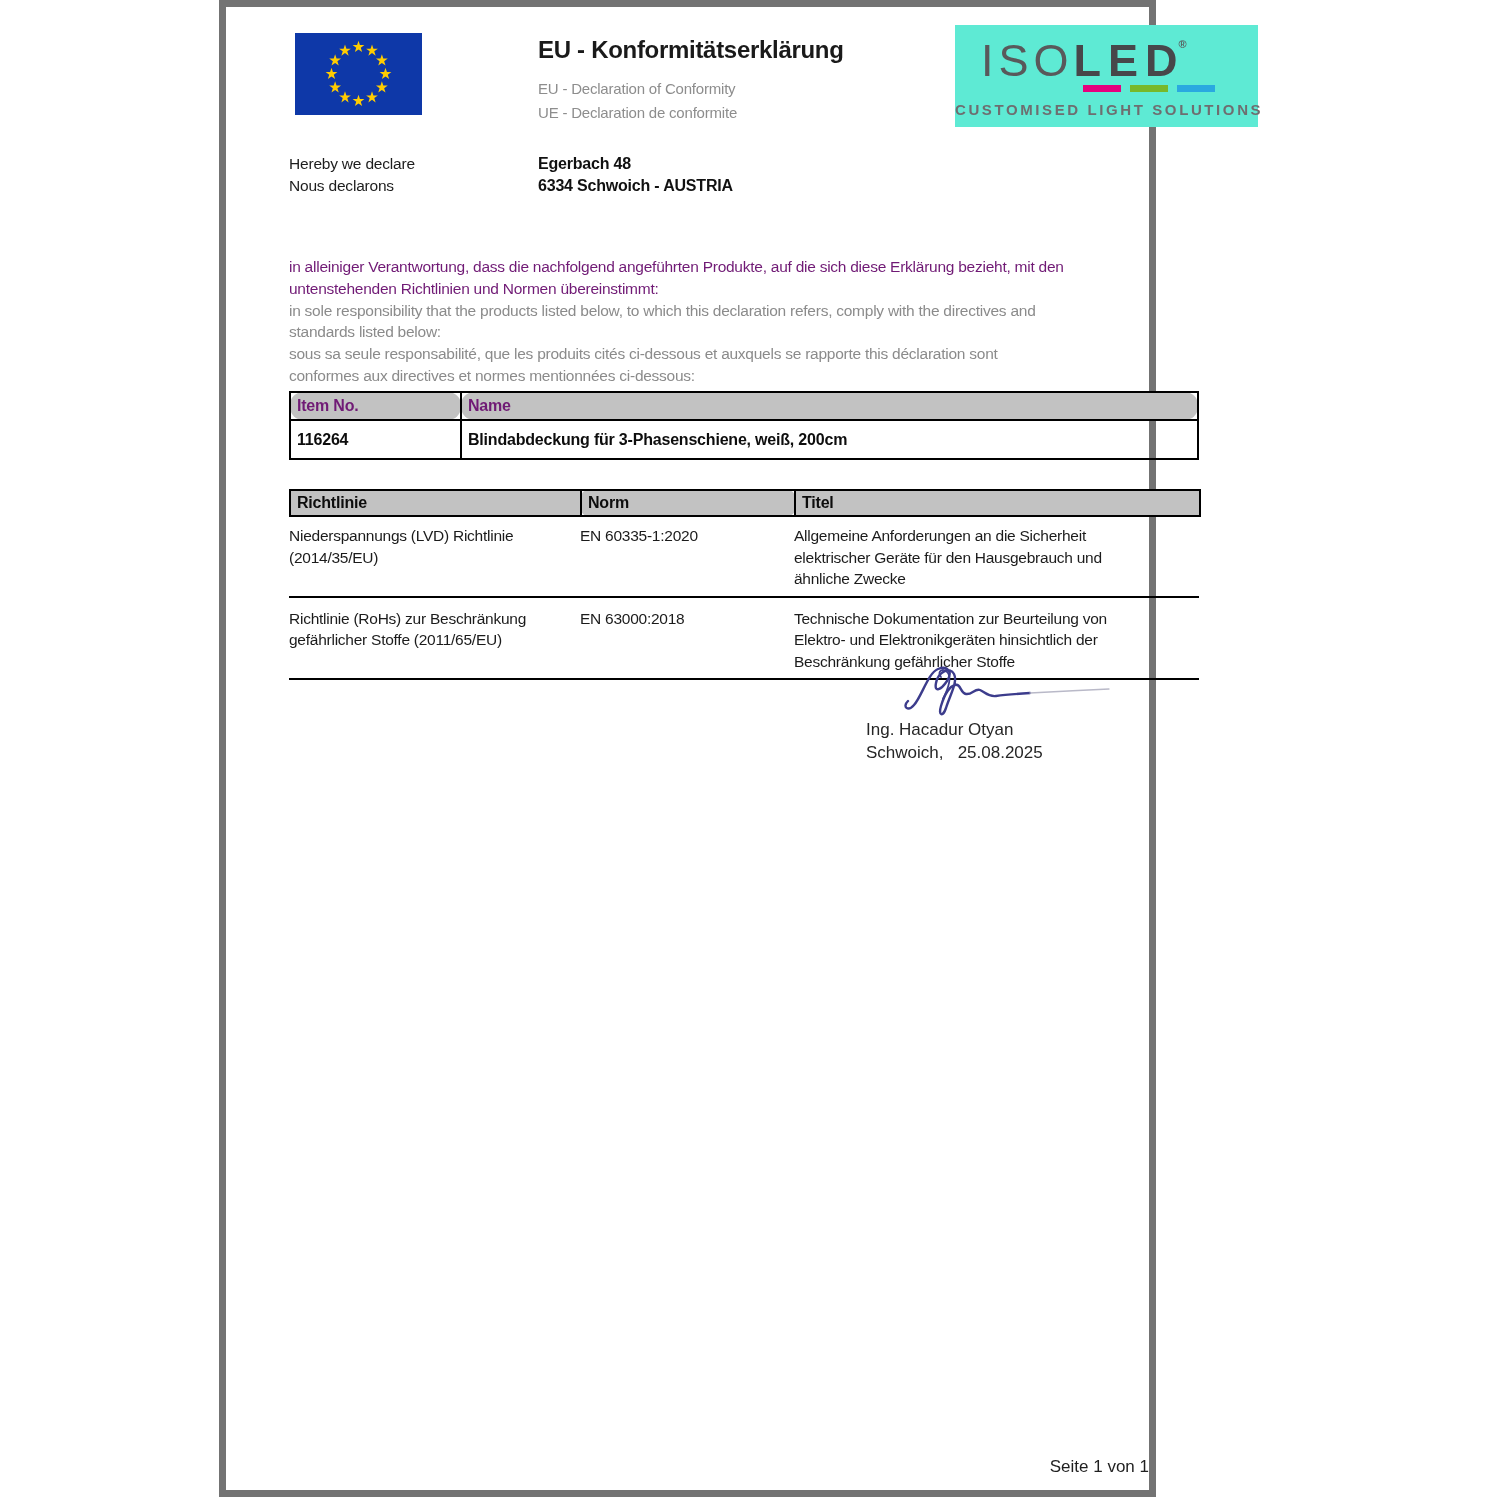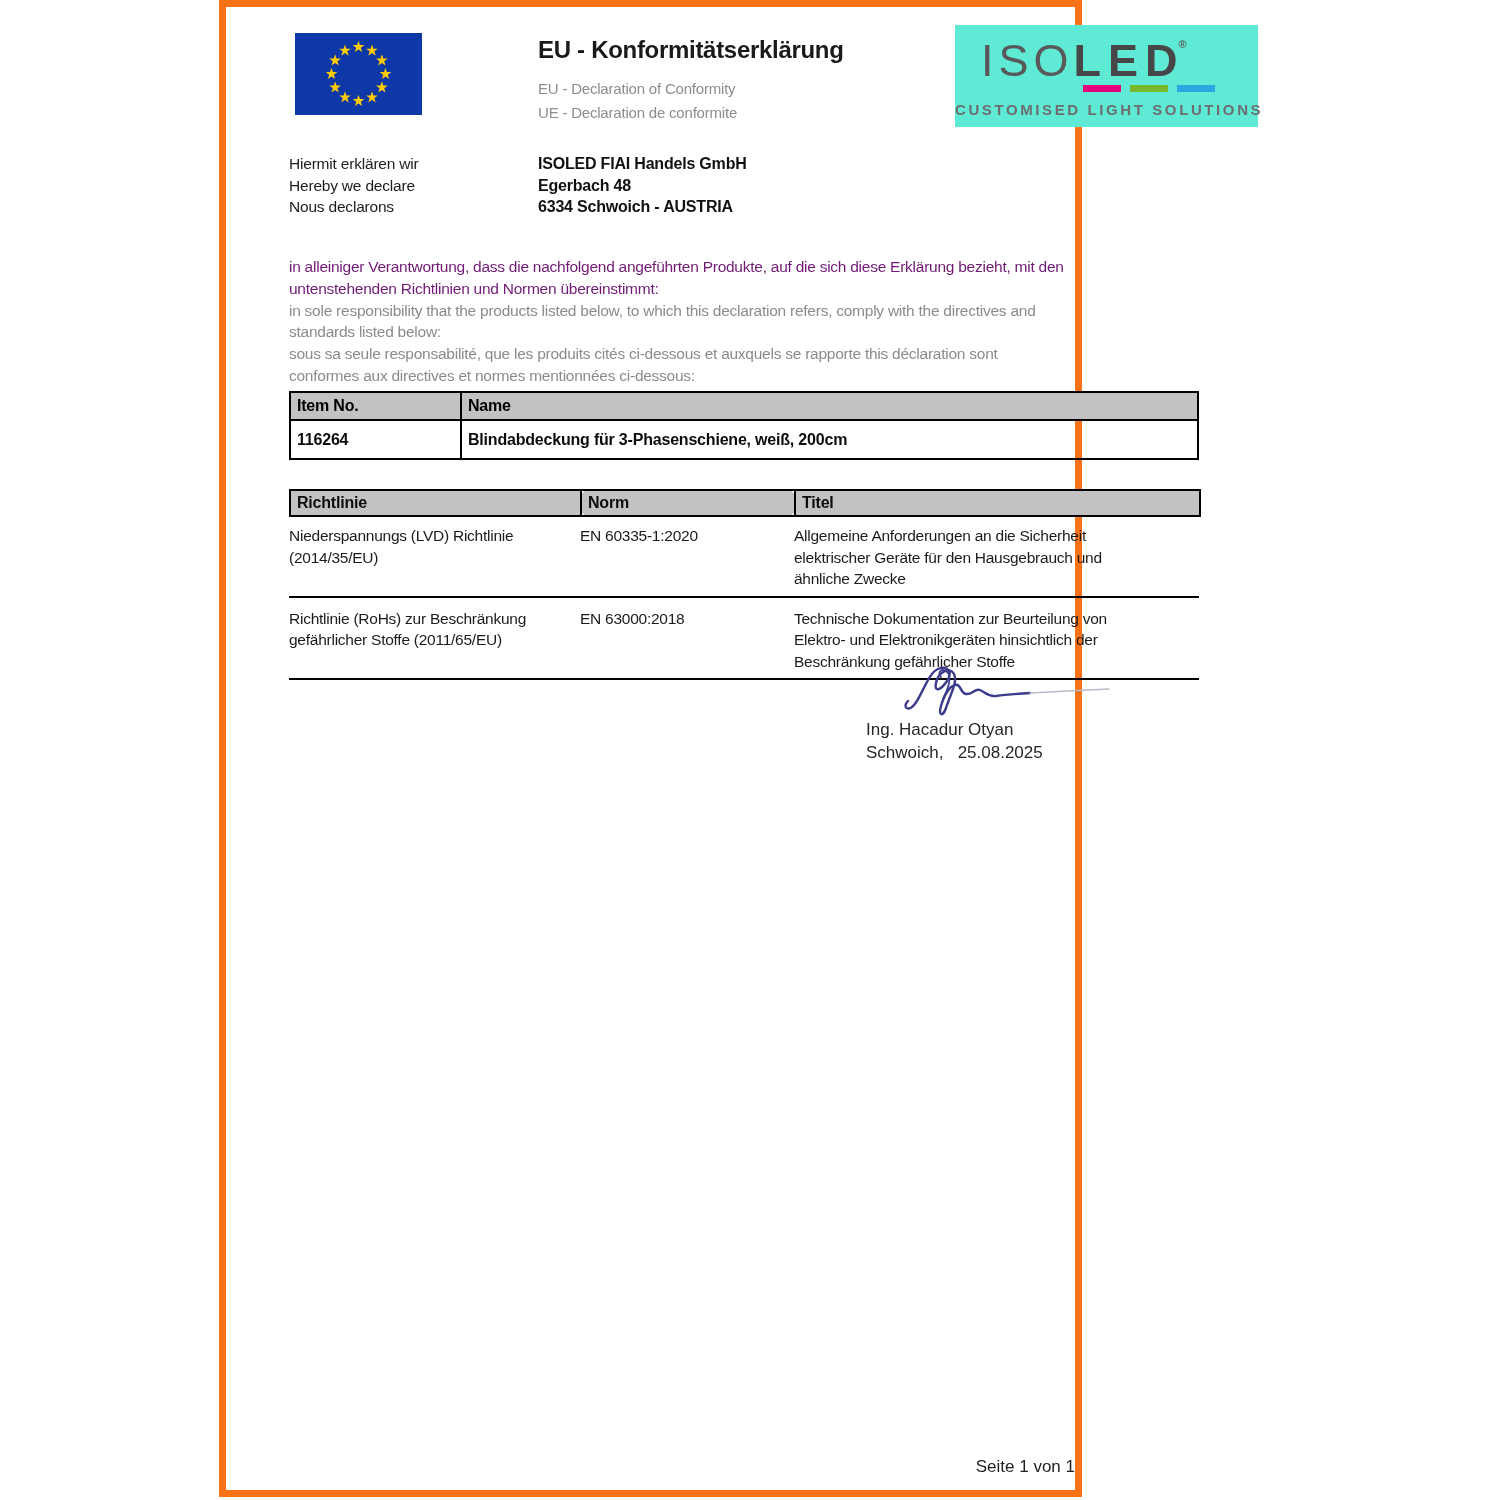--- a/index.html
+++ b/index.html
@@ -1,21 +1,21 @@
 <!DOCTYPE html>
 <html><head>
 <meta charset="utf-8">
 <style>
   * { box-sizing: border-box; margin: 0; padding: 0; }
   html,body { width:1500px; height:1500px; background:#ffffff; overflow:hidden;
               font-family:"Liberation Sans", sans-serif; }
   .canvas { position:relative; width:1500px; height:1500px; background:#fff; }
 
-  .page { position:absolute; left:219px; top:0; width:863px; height:1497px;
-          border:7px solid #f97316; background:#fff; }
+  .page { position:absolute; left:219px; top:0; width:937px; height:1497px;
+          border:7px solid #737373; background:#fff; }
 
   
   .eu-flag { position:absolute; left:69px; top:26px; width:127px; height:82px; }
 
   
   .title-block { position:absolute; left:312px; top:28px; width:420px; }
   .doc-title { font-size:24px; font-weight:bold; color:#1a1a1a; letter-spacing:-0.3px; line-height:30px; }
   .doc-sub { font-size:15px; color:#8d8d8d; line-height:24px; letter-spacing:-0.2px; }
   .doc-sub.first { margin-top:12px; }
 
@@ -44,21 +44,21 @@
   .statement { position:absolute; left:63px; top:249px; width:782px;
                font-size:15.5px; line-height:21.8px; letter-spacing:-0.25px; }
   .statement .de { color:#701a75; }
   .statement .gray { color:#8b8b8b; }
 
   
   table { border-collapse:collapse; table-layout:fixed; }
   .product-table { position:absolute; left:63px; top:384px; width:910px; }
   .product-table th, .product-table td { border:2px solid #000; text-align:left;
       padding:3px 6px; font-size:16px; letter-spacing:-0.2px; }
-  .product-table th { background:#c2c2c2; color:#000000; height:28px; }
+  .product-table th { background:#c2c2c2; color:#701a75; height:28px;border-radius:13px; }
   .product-table td { font-weight:bold; color:#0d0d0d; height:39px; vertical-align:middle; }
   .col-itemno { width:171px; }
 
   
   .dir-header { position:absolute; left:63px; top:482px; width:910px; }
   .dir-header th { border:2px solid #000; background:#c2c2c2; text-align:left;
       padding:2px 6px; font-size:16px; color:#0d0d0d; height:26px; letter-spacing:-0.2px; }
   .col-richtlinie { width:291px; } .col-norm { width:214px;border-radius:7px; } .col-titel { width:405px; }
 
   
@@ -117,24 +117,20 @@
       <div class="logo-bars">
         <span class="bar bar-magenta"></span>
         <span class="bar bar-green"></span>
         <span class="bar bar-blue"></span>
       </div>
       <div class="logo-tagline">CUSTOMISED LIGHT SOLUTIONS</div>
     </div>
 
     <div class="declarant">
       <div class="row">
-        <span class="lbl">Hiermit erklären wir</span>
-        <span class="val">ISOLED FIAI Handels GmbH</span>
-      </div>
-      <div class="row">
         <span class="lbl">Hereby we declare</span>
         <span class="val">Egerbach 48</span>
       </div>
       <div class="row">
         <span class="lbl">Nous declarons</span>
         <span class="val">6334 Schwoich - AUSTRIA</span>
       </div>
     </div>
 
     <div class="statement">

